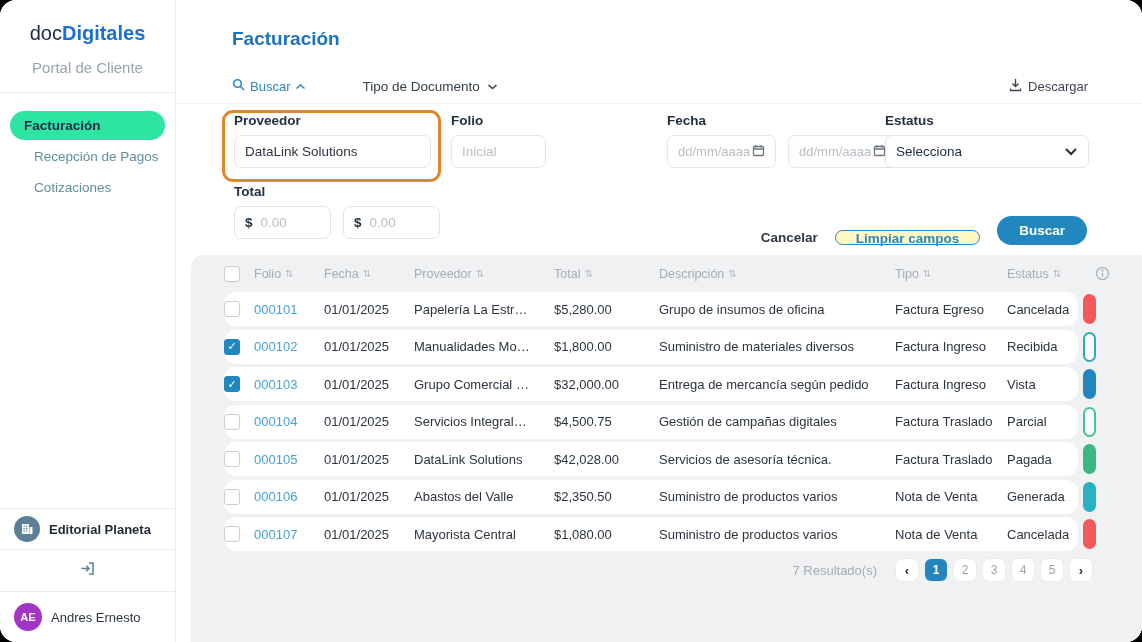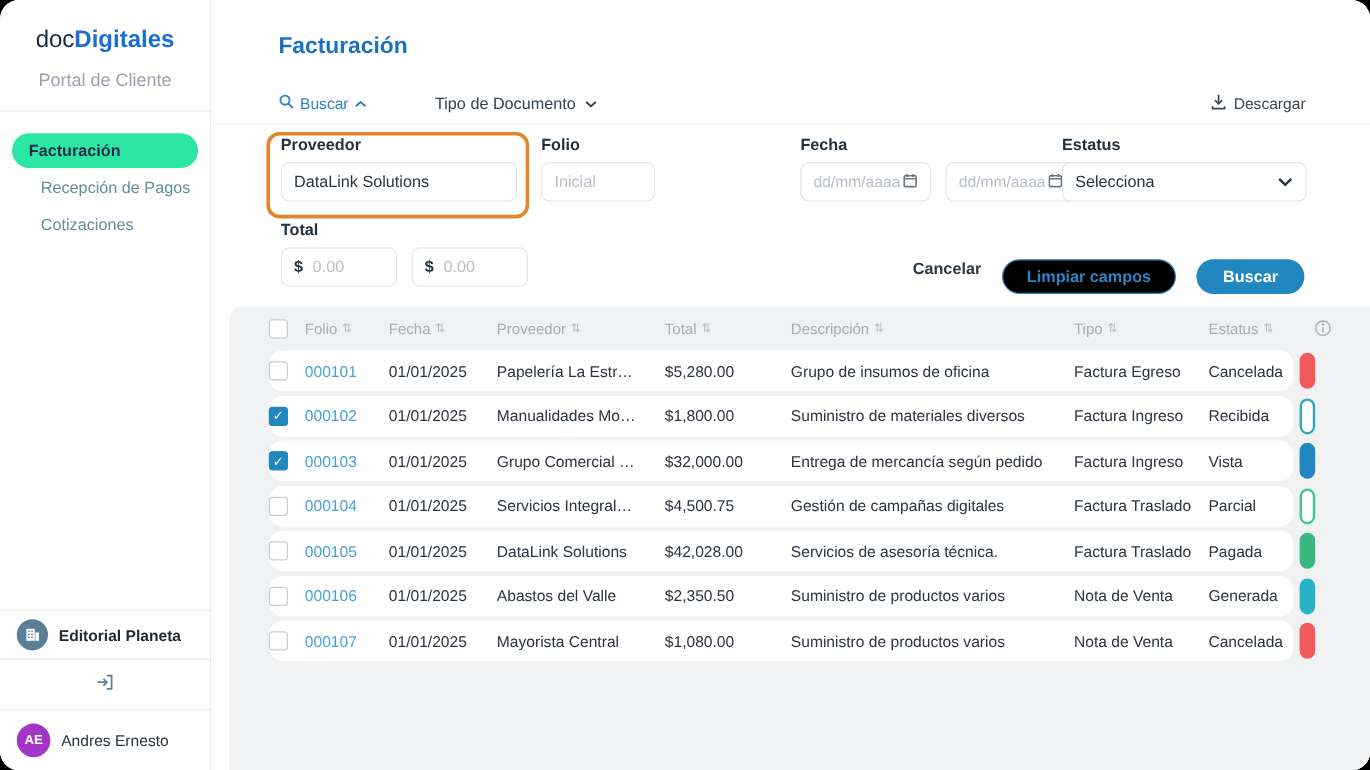--- a/index.html
+++ b/index.html
@@ -69,25 +69,25 @@
   .select-box { width:204px; justify-content:space-between; cursor:pointer; color:#22313f; }
   .g-total { left:58px; top:80px; } .total-wrap { display:flex; gap:12px; }
   .money-box { width:97px; gap:8px; }
   .money-prefix { color:#22313f; font-weight:600; }
   .money-box input { border:none; outline:none; width:55px; font-size:13.5px; font-family:"Liberation Sans", sans-serif; }
   .money-box input::placeholder { color:#b9bfc6; }
   .highlight-box {
     position:absolute; left:46px; top:6px; width:219px; height:72px;
     border:3px solid #e2862c; border-radius:11px; pointer-events:none;
   }
-  .actions { position:absolute; right:55px; top:112px; display:flex; align-items:flex-start; gap:17px; }
+  .actions { position:absolute; right:55px; top:112px; display:flex; align-items:flex-end; gap:17px; }
   .btn-cancel { font-size:13.5px; font-weight:600; color:#2c3845; background:none; border:none; cursor:pointer; font-family:"Liberation Sans", sans-serif; }
   .btn-clear {
-    font-size:13.5px; font-weight:700; color:#2e86c1; background:#000000; border:1.5px solid #2e86c1;
-    border-radius:16px; height:29px; padding:0 20px; cursor:pointer; font-family:"Liberation Sans", sans-serif;
+    font-size:13.5px; font-weight:700; color:#2e86c1; background:#fef9c3; border:1.5px solid #2e86c1;
+    border-radius:16px; height:15px; padding:0 20px; cursor:pointer; font-family:"Liberation Sans", sans-serif;
   }
   .btn-search {
     font-size:13.5px; font-weight:700; color:#fff; background:#2187be; border:none;
     border-radius:16px; height:29px; padding:0 22px; cursor:pointer; font-family:"Liberation Sans", sans-serif;
   }
 
   
   .table-panel {
     position:absolute; left:15px; top:255px; right:0; bottom:0;
     background:#eff1f3; border-radius:12px 0 0 0; padding:0 64px 0 33px;
@@ -428,15 +428,25 @@
           <div>01/01/2025</div>
           <div class="cell-ellipsis">Mayorista Central</div>
           <div>$1,080.00</div>
           <div class="cell-ellipsis">Suministro de productos varios</div>
           <div>Nota de Venta</div>
           <div>Cancelada</div>
           <span class="bar" data-bar="red-solid"></span>
         </div>
       </div>
 
+      <div class="pagination">
+        <span class="results">7 Resultado(s)</span>
+        <button class="pg-btn pg-arrow">‹</button>
+        <button class="pg-btn active">1</button>
+        <button class="pg-btn">2</button>
+        <button class="pg-btn">3</button>
+        <button class="pg-btn">4</button>
+        <button class="pg-btn">5</button>
+        <button class="pg-btn pg-arrow">›</button>
+      </div>
     </div>
   </div>
 </div>
 
 </body></html>

